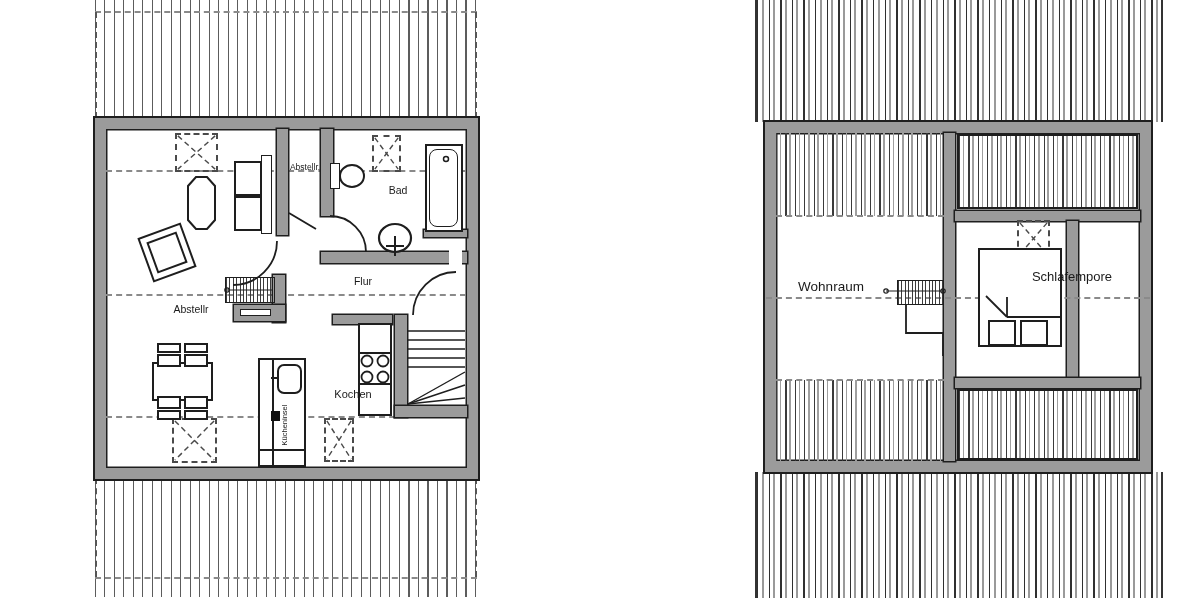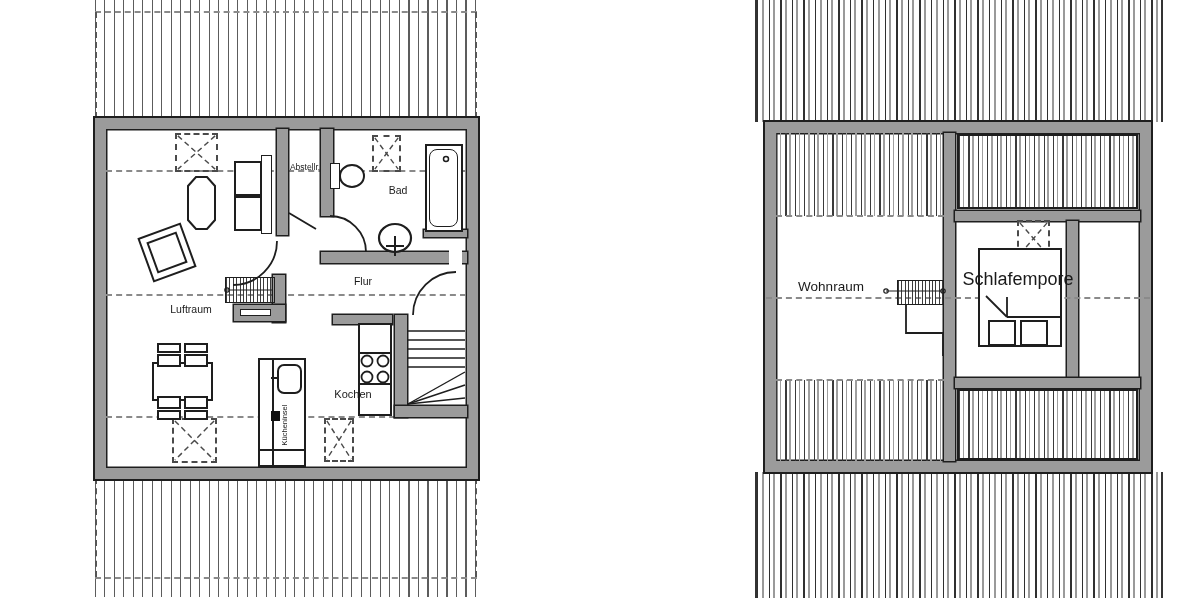--- a/index.html
+++ b/index.html
@@ -111,21 +111,21 @@
 
   <div class="furn" style="left:358px;top:323px;width:34px;height:93px"></div>
   <div class="furn" style="left:358px;top:352px;width:34px;height:33px"></div>
 
   <div class="furn thin" style="left:330px;top:163px;width:10px;height:26px"></div>
   <div class="furn" style="left:425px;top:144px;width:38px;height:88px"></div>
   <div class="furn thin" style="left:429px;top:149px;width:29px;height:78px;border-radius:8px"></div>
 
   <div class="stairhatch" style="left:225px;top:277px;width:50px;height:26px"></div>
 
-  <div class="lbl" style="left:158px;top:303px;width:66px;font-size:10.5px;text-align:center">Luftraum</div>
+  <div class="lbl" style="left:158px;top:303px;width:66px;font-size:10.5px;text-align:center">Abstellr</div>
   <div class="lbl" style="left:288px;top:162px;width:34px;font-size:8.5px;text-align:center">Abstellr.</div>
   <div class="lbl" style="left:384px;top:184px;width:28px;font-size:10.5px;text-align:center">Bad</div>
   <div class="lbl" style="left:349px;top:275px;width:28px;font-size:10.5px;text-align:center">Flur</div>
   <div class="lbl" style="left:332px;top:388px;width:42px;font-size:11px;text-align:center">Kochen</div>
 
   <div class="abs hatch-b" style="left:755px;top:0;width:408px;height:122px;border-left:2px solid #333;border-right:2px solid #333"></div>
   <div class="abs hatch-b" style="left:755px;top:472px;width:408px;height:126px;border-left:2px solid #333;border-right:2px solid #333"></div>
 
   <div class="plan" style="left:765px;top:122px;width:386px;height:350px"></div>
 
@@ -150,21 +150,21 @@
         <line x1="1" y1="1" x2="32" y2="36" stroke="#4a4a4a" stroke-width="1.6" stroke-dasharray="6 4"></line>
         <line x1="32" y1="1" x2="1" y2="36" stroke="#4a4a4a" stroke-width="1.6" stroke-dasharray="6 4"></line>
       </svg>
     </div>
 
   <div class="furn" style="left:978px;top:248px;width:84px;height:99px"></div>
   <div class="furn" style="left:988px;top:320px;width:28px;height:26px"></div>
   <div class="furn" style="left:1020px;top:320px;width:28px;height:26px"></div>
 
   <div class="lbl" style="left:795px;top:279px;width:72px;font-size:13.5px;text-align:center">Wohnraum</div>
-  <div class="lbl" style="left:962px;top:269px;width:112px;font-size:18px;text-align:center">Schlafempore</div>
+  <div class="lbl" style="left:1016px;top:269px;width:112px;font-size:13px;text-align:center">Schlafempore</div>
 
   <svg id="overlay" width="1200" height="600">
 
     <polygon points="196,177 207,177 215,186 215,220 207,229 196,229 188,220 188,186" fill="#fff" stroke="#1e1e1e" stroke-width="2"></polygon>
 
     <line x1="289" y1="213" x2="316" y2="229" stroke="#1e1e1e" stroke-width="1.8"></line>
     <path d="M330 216 A36 36 0 0 1 366 252" fill="none" stroke="#1e1e1e" stroke-width="1.8"></path>
     <path d="M277 241 A44 44 0 0 1 233 285" fill="none" stroke="#1e1e1e" stroke-width="1.8"></path>
     <path d="M456 272 A43 43 0 0 0 413 315" fill="none" stroke="#1e1e1e" stroke-width="1.8"></path>
 

